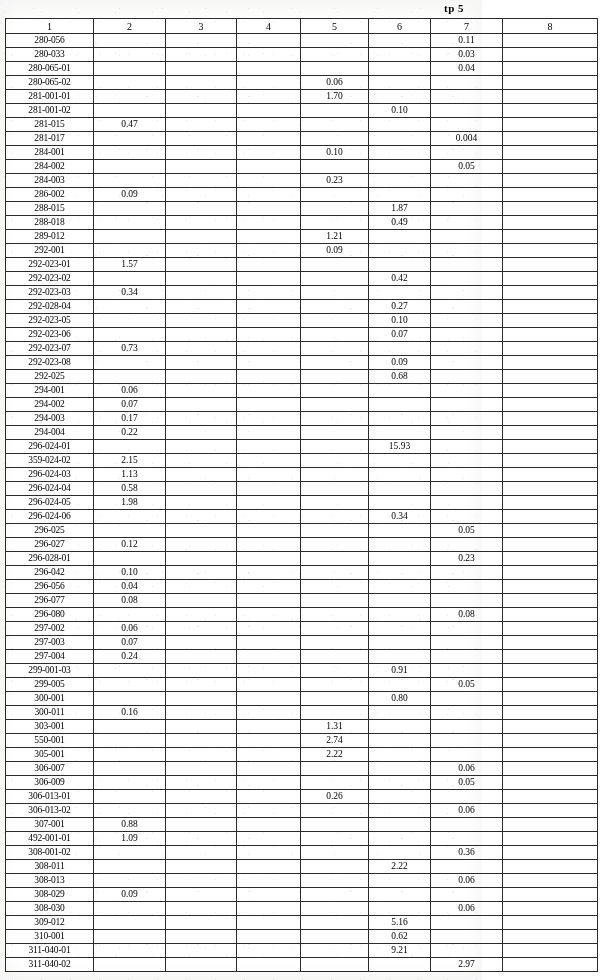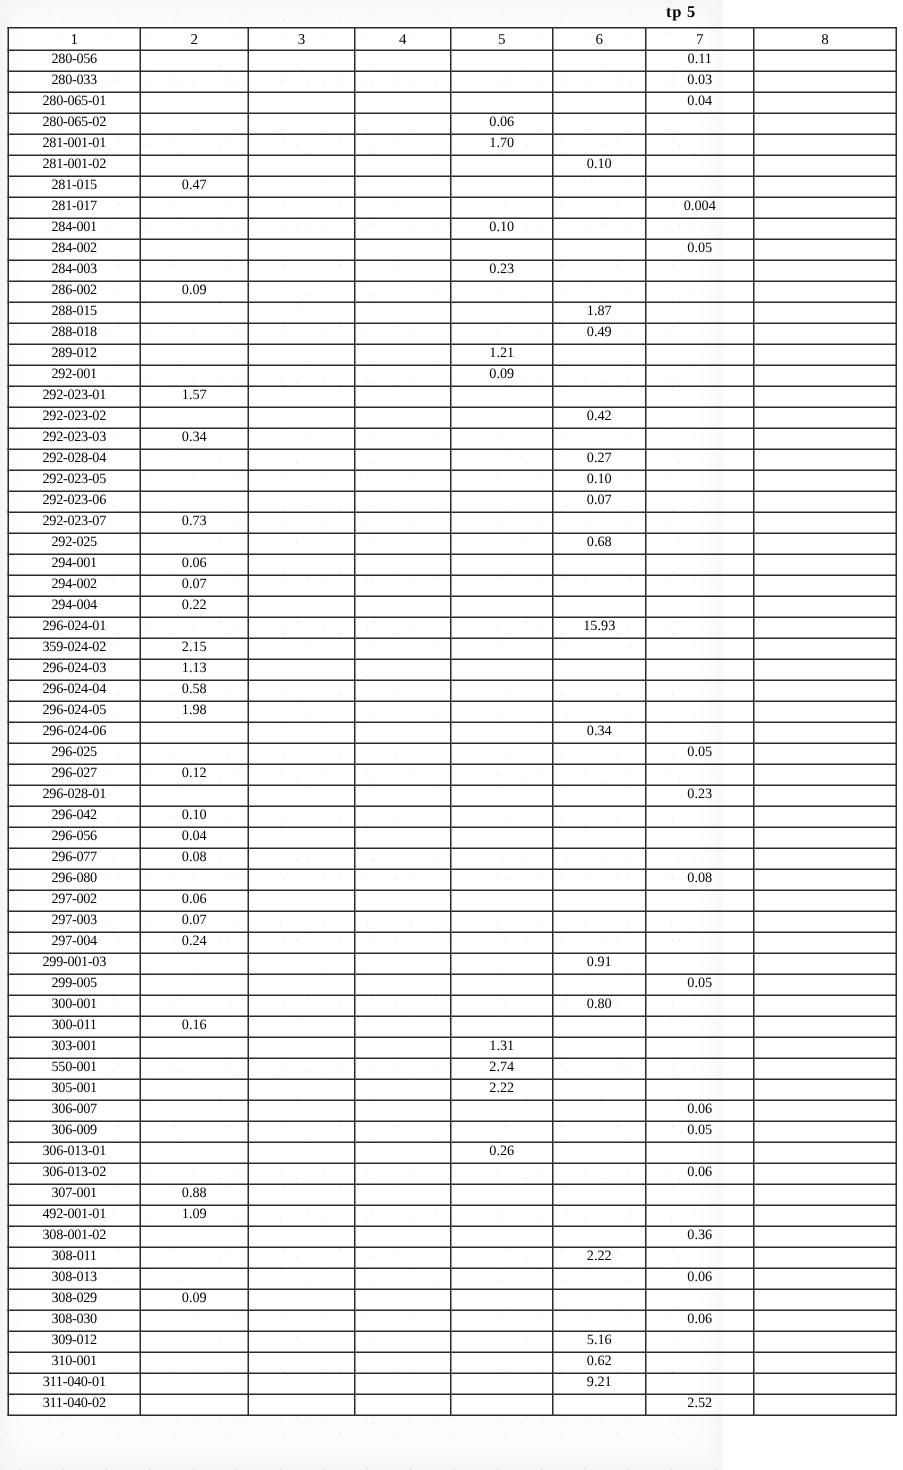--- a/index.html
+++ b/index.html
@@ -346,20 +346,30 @@
           <td class="c-label">292-023-07</td>
           <td>0.73</td>
           <td></td>
           <td></td>
           <td></td>
           <td></td>
           <td></td>
           <td></td>
         </tr>
         <tr>
+          <td class="c-label">292-023-08</td>
+          <td></td>
+          <td></td>
+          <td></td>
+          <td></td>
+          <td>0.09</td>
+          <td></td>
+          <td></td>
+        </tr>
+        <tr>
           <td class="c-label">292-025</td>
           <td></td>
           <td></td>
           <td></td>
           <td></td>
           <td>0.68</td>
           <td></td>
           <td></td>
         </tr>
         <tr>
@@ -376,20 +386,30 @@
           <td class="c-label">294-002</td>
           <td>0.07</td>
           <td></td>
           <td></td>
           <td></td>
           <td></td>
           <td></td>
           <td></td>
         </tr>
         <tr>
+          <td class="c-label">294-003</td>
+          <td>0.17</td>
+          <td></td>
+          <td></td>
+          <td></td>
+          <td></td>
+          <td></td>
+          <td></td>
+        </tr>
+        <tr>
           <td class="c-label">294-004</td>
           <td>0.22</td>
           <td></td>
           <td></td>
           <td></td>
           <td></td>
           <td></td>
           <td></td>
         </tr>
         <tr>
@@ -762,21 +782,21 @@
           <td></td>
           <td></td>
         </tr>
         <tr>
           <td class="c-label">311-040-02</td>
           <td></td>
           <td></td>
           <td></td>
           <td></td>
           <td></td>
-          <td>2.52</td>
+          <td>2.97</td>
           <td></td>
         </tr>
       </tbody>
   </table>
 
   <div class="speckle"></div>
   <div class="edge-shadow"></div>
 </div>
 
 </body></html>

